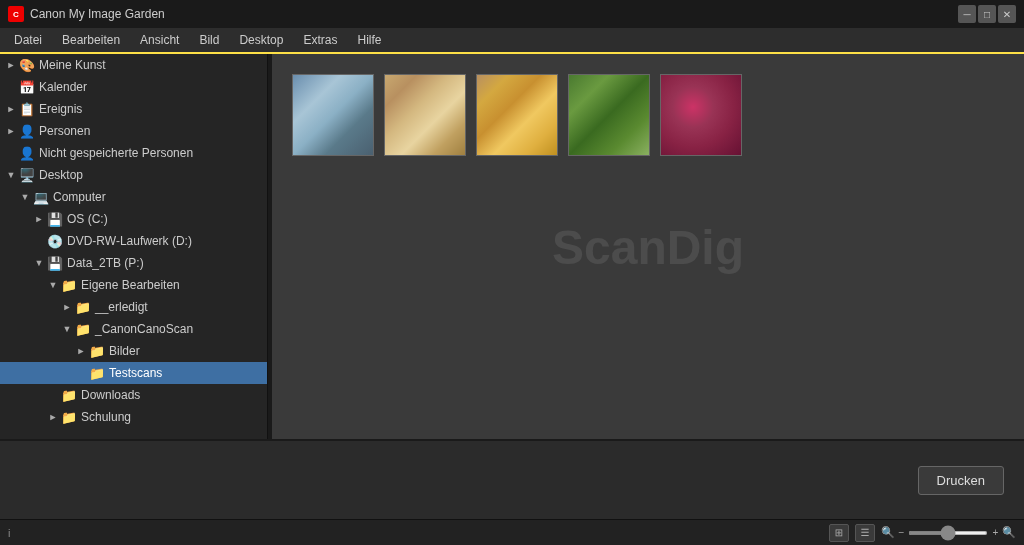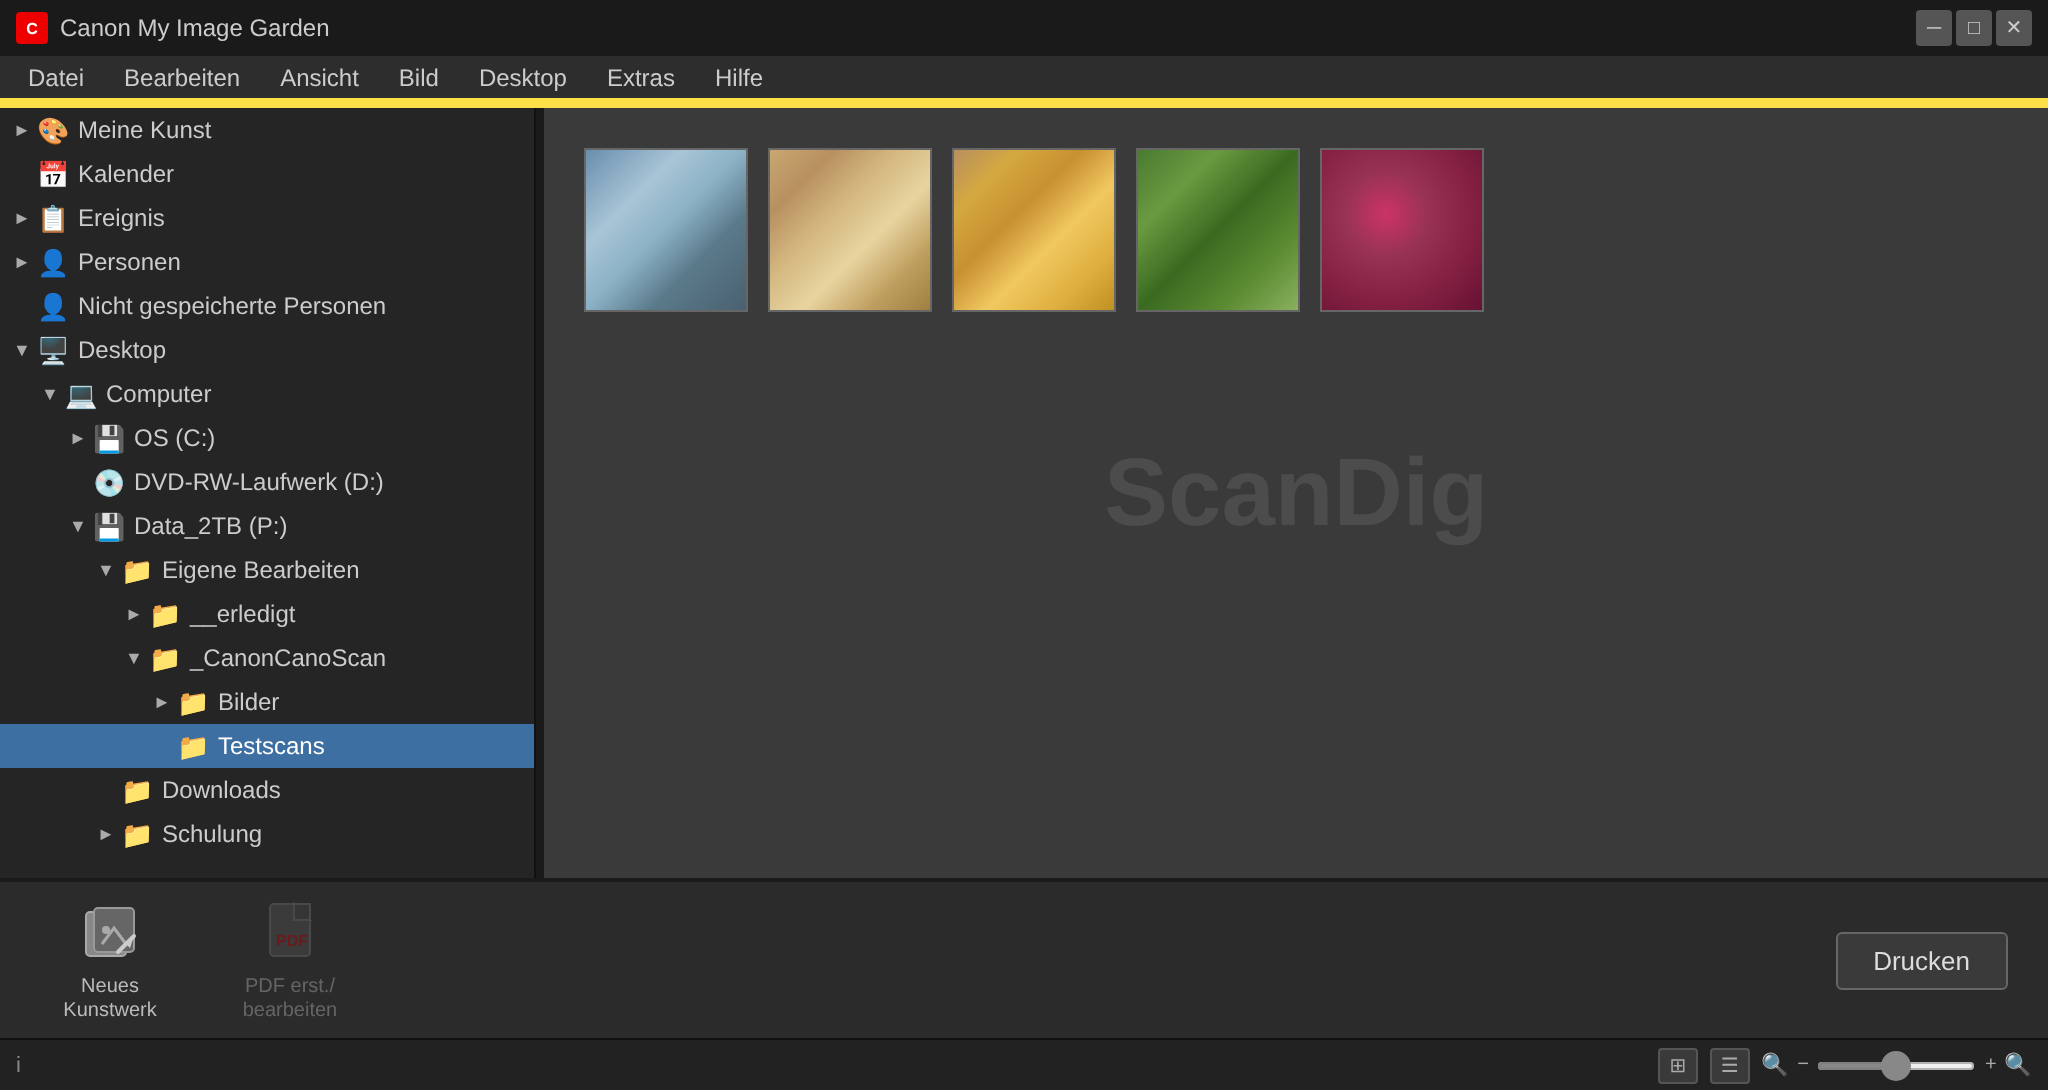--- a/index.html
+++ b/index.html
@@ -60,21 +60,21 @@
       border-radius: 2px;
     }
 
     
     #menu-bar {
       background: #2d2d2d;
       height: 26px;
       display: flex;
       align-items: center;
       padding: 0 4px;
-      border-bottom: 5px solid #fde047;
+      border-bottom: 2px solid #fde047;
     }
     .menu-item {
       padding: 3px 10px;
       cursor: pointer;
       color: #ccc;
       font-size: 12px;
       border-radius: 2px;
     }
 
     
@@ -427,48 +427,24 @@
     <div class="thumb-item thumb-1"></div>
     <div class="thumb-item thumb-2"></div>
     <div class="thumb-item thumb-3"></div>
     <div class="thumb-item thumb-4"></div>
     <div class="thumb-item thumb-5"></div>
   </div>
 </div>
 
 <div id="bottom-toolbar">
 
-  <div class="toolbar-btn">
-    <div class="btn-icon">
-      <svg width="36" height="36" viewBox="0 0 36 36">
-        <rect x="6" y="8" width="20" height="22" rx="2" fill="#888" stroke="#aaa" stroke-width="1"></rect>
-        <rect x="10" y="6" width="20" height="22" rx="2" fill="#666" stroke="#999" stroke-width="1"></rect>
-        <path d="M14 24 L20 16 L26 24" fill="none" stroke="#aaa" stroke-width="1.5"></path>
-        <circle cx="16" cy="17" r="2" fill="#aaa"></circle>
-        <path d="M22 28 L30 20" stroke="#ccc" stroke-width="2" stroke-linecap="round"></path>
-        <polygon points="30,20 28,26 26,24" fill="#ccc"></polygon>
-      </svg>
-    </div>
-    <span class="btn-label">Neues<br>Kunstwerk</span>
-  </div>
-
-
-
-
-  <div class="toolbar-btn disabled">
-    <div class="btn-icon">
-      <svg width="36" height="36" viewBox="0 0 36 36">
-        <rect x="8" y="4" width="20" height="26" rx="2" fill="#555" stroke="#777" stroke-width="1"></rect>
-        <polygon points="20,4 28,12 20,12" fill="#3a3a3a" stroke="#777" stroke-width="1"></polygon>
-        <rect x="20" y="4" width="8" height="8" fill="#444" stroke="#777" stroke-width="1"></rect>
-        <text x="11" y="25" font-size="8" fill="#c00" font-weight="bold" font-family="Arial">PDF</text>
-      </svg>
-    </div>
-    <span class="btn-label">PDF erst./<br>bearbeiten</span>
-  </div>
+
+
+
+
 
   <div class="toolbar-spacer"></div>
 
   <button class="print-btn">Drucken</button>
 </div>
 
 <div id="status-bar">
   <span class="status-info">i</span>
   <div class="status-right">
     <div class="view-btn">⊞</div>

